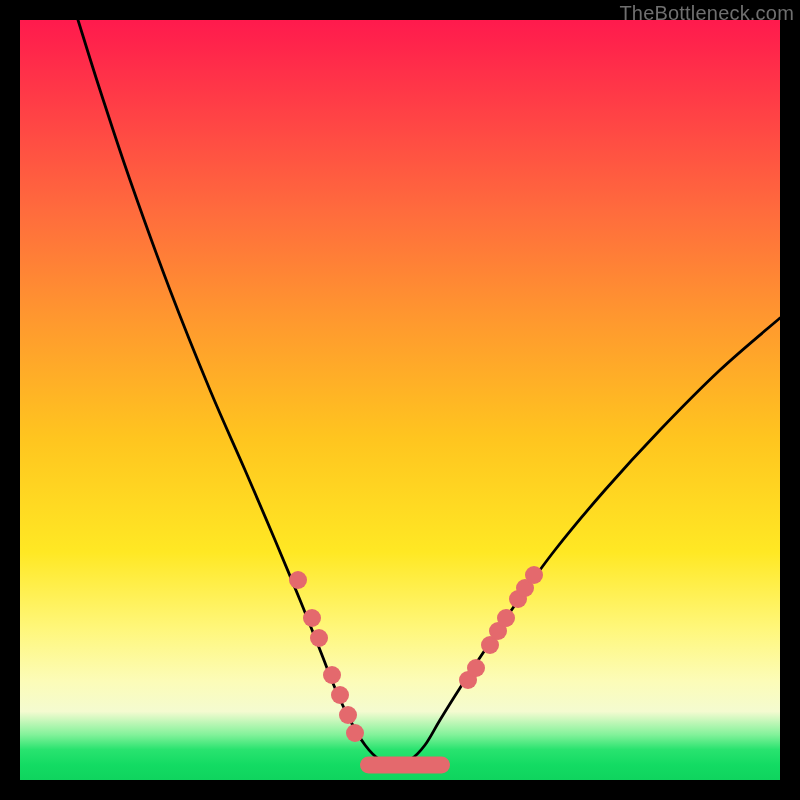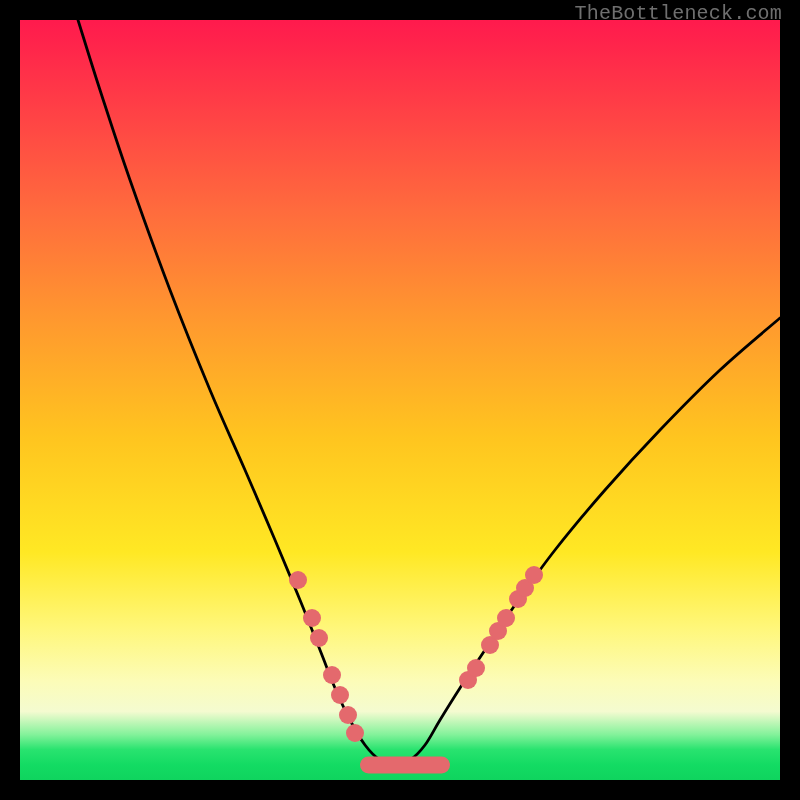--- a/index.html
+++ b/index.html
@@ -39,27 +39,26 @@
       #f4fbd0 91%,
       #84f29b 94%,
       #29e36f 96%,
       #13db63 98%,
       #0fd45e 100%
     );
   }
   .watermark {
     position: absolute;
     top: 2px;
-    right: 18px;
+    right: 6px;
     color: #6f6f6f;
     font-size: 20px;
     letter-spacing: 0.2px;
     font-weight: 400;
     user-select: none;
-    font-family: Liberation Mono, monospace;
   }
   svg.curve {
     position: absolute;
     left: 0;
     top: 0;
     width: 760px;
     height: 760px;
   }
 </style>
 </head>

